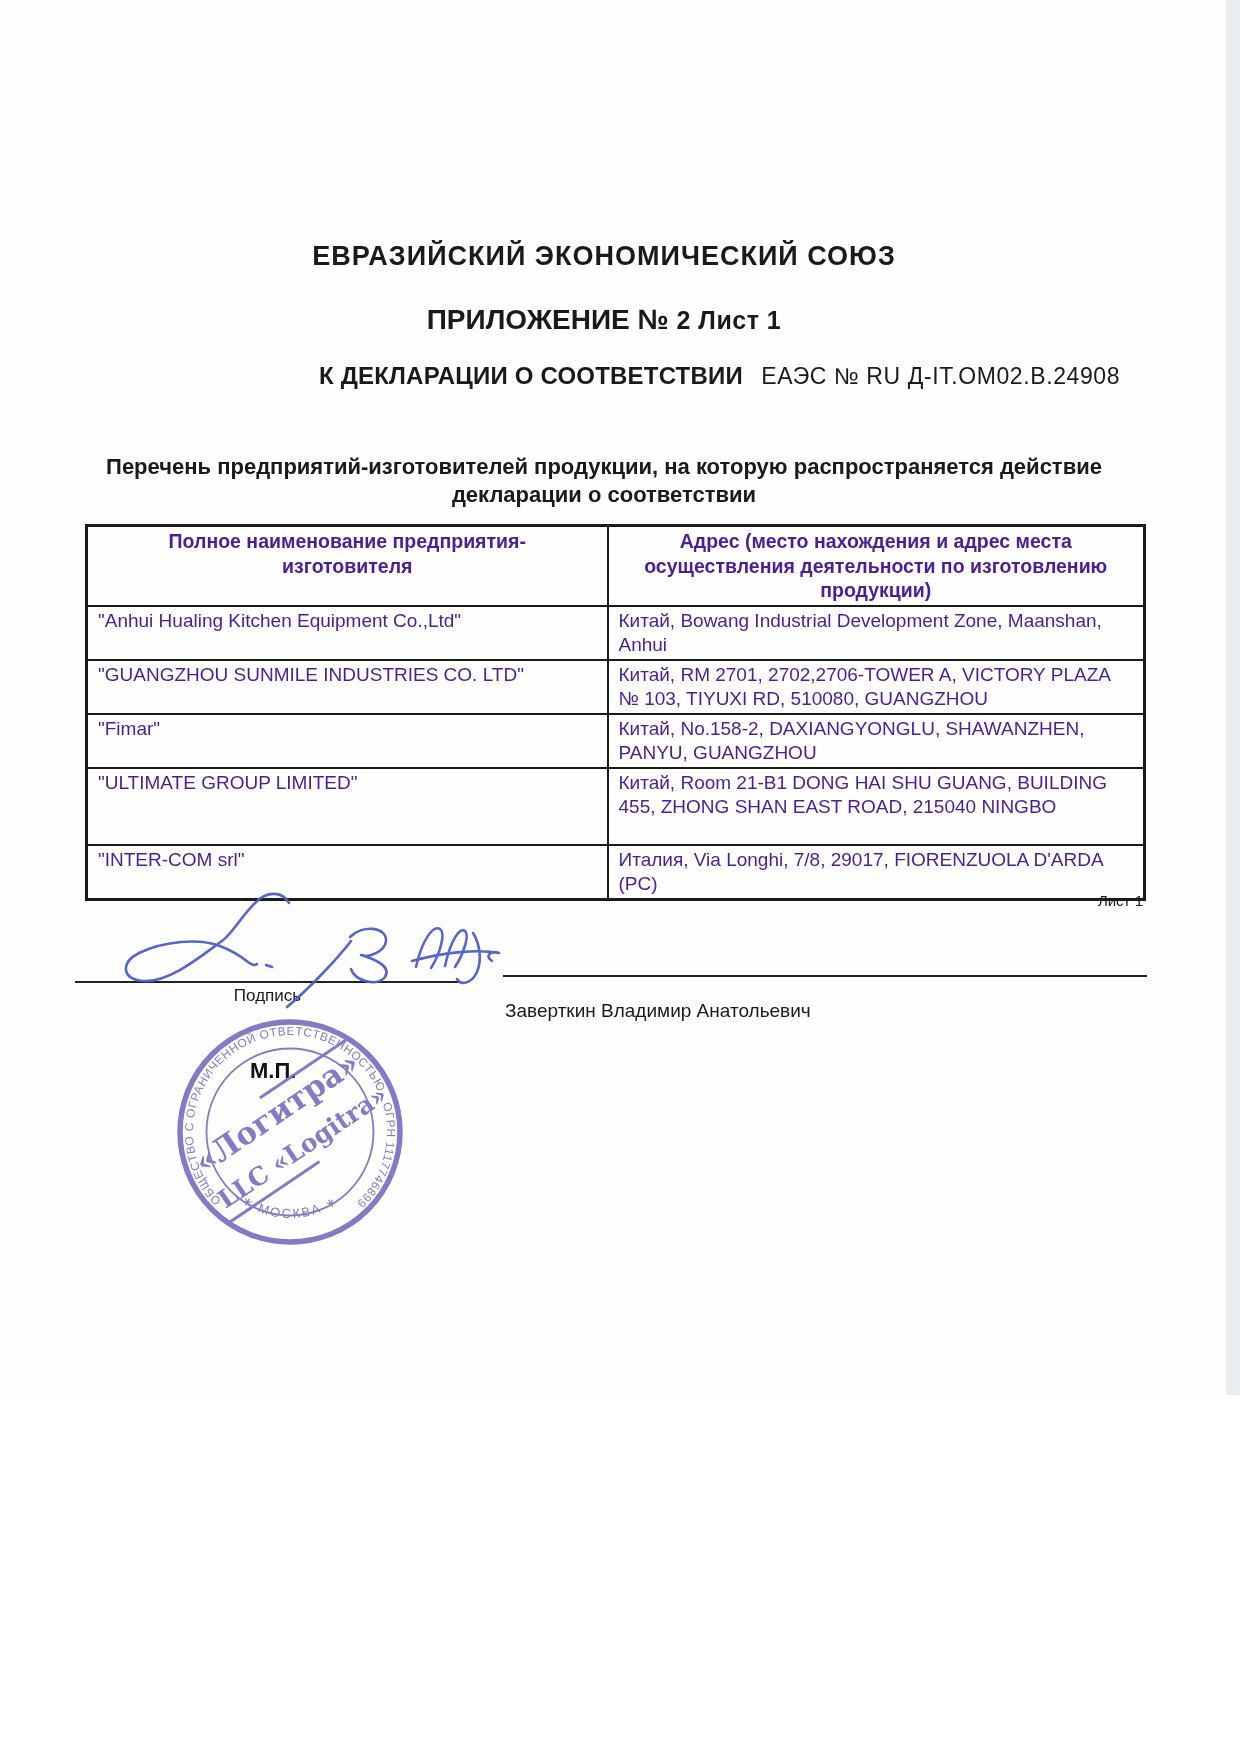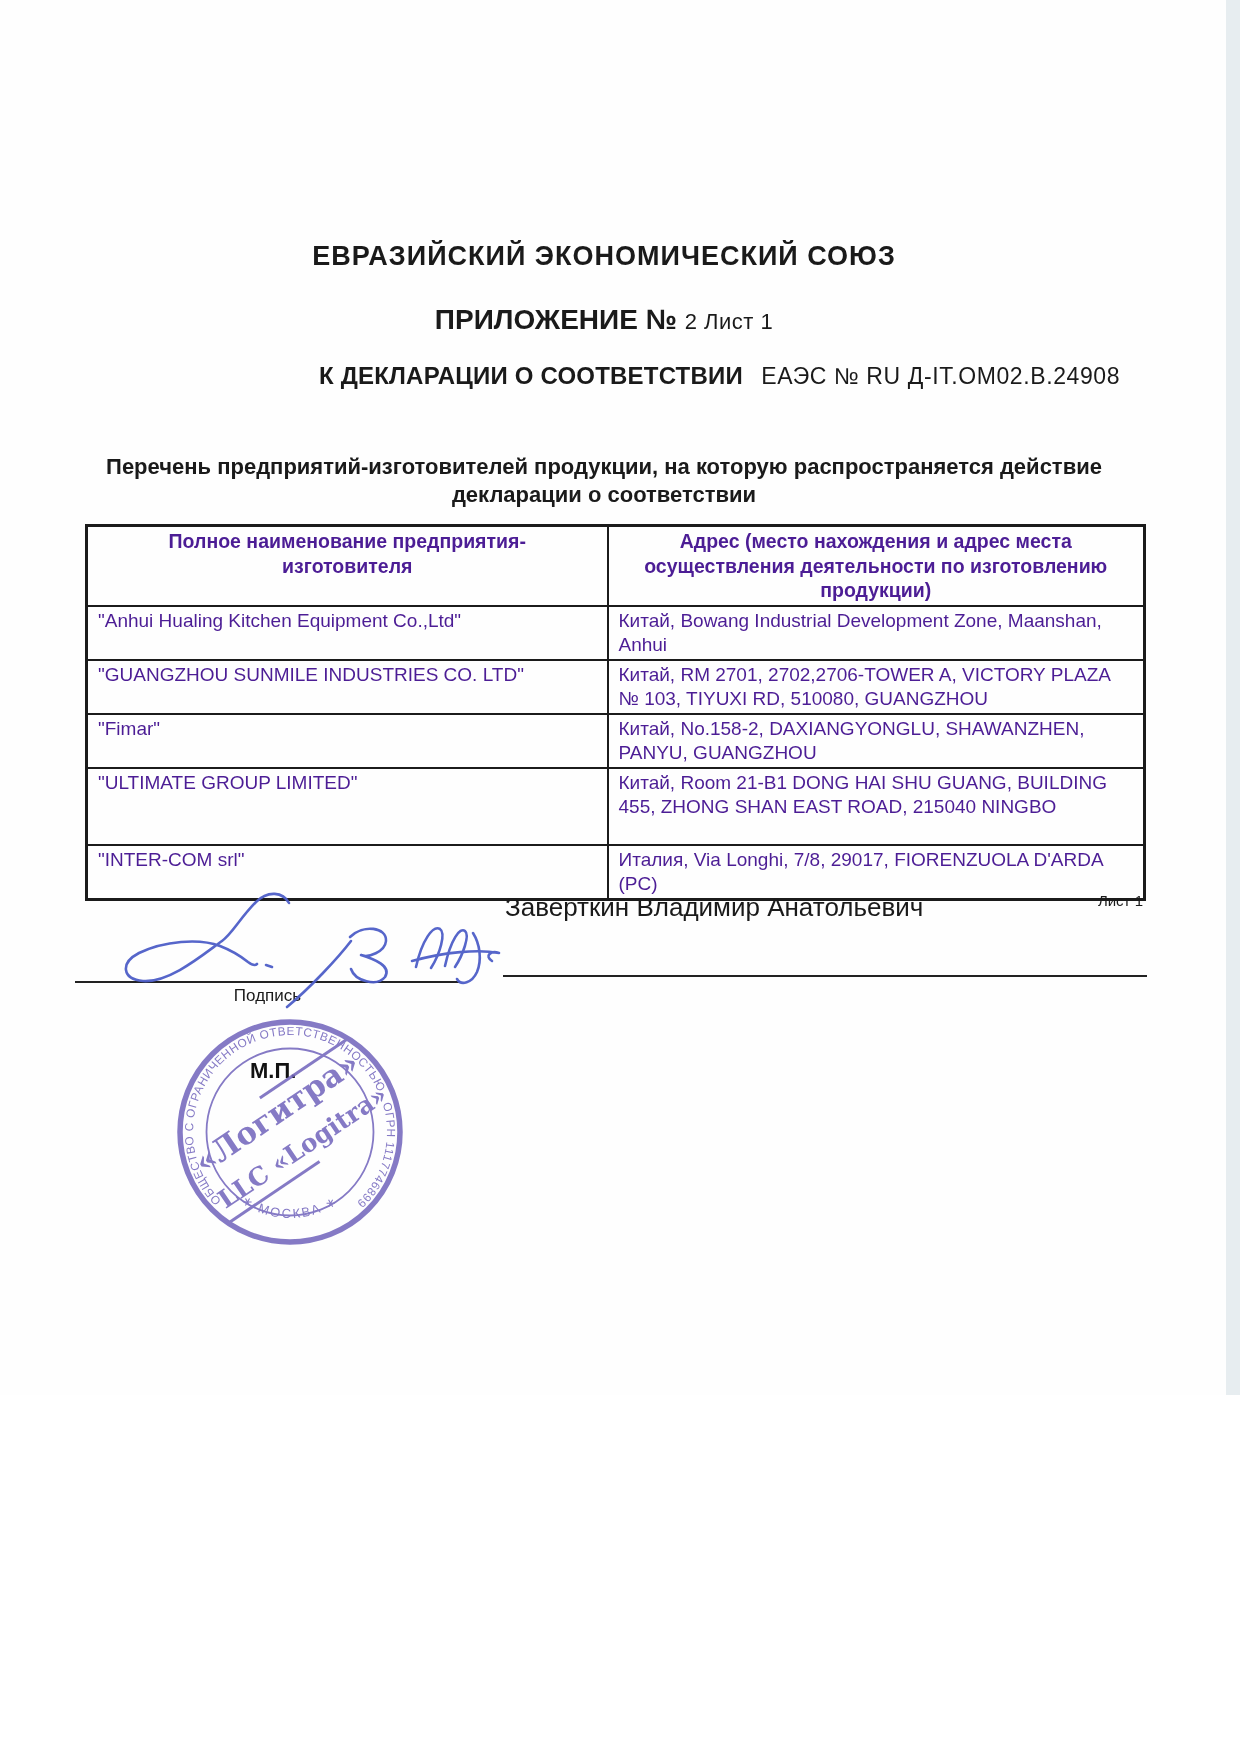--- a/index.html
+++ b/index.html
@@ -6,21 +6,21 @@
   .page{
     position:relative; width:1240px; height:1395px;
     background:#fefefe; overflow:hidden;
     font-family:"Liberation Sans", sans-serif; color:#1a1a1a;
   }
   .abs{position:absolute;}
   .center-line{left:0; width:1208px; text-align:center;}
 
   .doc-title{top:241px; font-size:27px; font-weight:bold; letter-spacing:1px;}
   .annex-line{top:304px; font-size:28px; font-weight:bold;}
-  .annex-line .val{font-size:22px; font-weight:normal; letter-spacing:0.5px;margin-top:30px;}
+  .annex-line .val{font-size:25px; font-weight:bold; letter-spacing:0.5px;margin-top:30px;}
   .decl-line{left:319px; top:362px; white-space:nowrap;}
   .decl-line .lbl{font-size:24px; font-weight:bold; letter-spacing:0.2px;}
   .decl-line .num{font-size:23px; font-weight:normal; margin-left:14px; letter-spacing:0.6px;text-align:right;}
   .subtitle{top:453px; font-size:22px; font-weight:bold; line-height:28px;}
   .subtitle .inner{display:inline-block; max-width:1100px;}
 
   table.mfg{
     position:absolute; left:85px; top:524px; width:1058px;
     border-collapse:collapse; table-layout:fixed;
     font-size:19px; line-height:24px; color:#4c1d95;
@@ -40,21 +40,21 @@
   table.mfg td{padding:2px 10px;}
   table.mfg td.addr{padding:2px 28px 2px 10px;}
   tr.r1 td{height:44px;} tr.r2 td{height:48px;} tr.r3 td{height:46px;}
   tr.r4 td{height:71px;} tr.r5 td{height:44px;}
 
   .sheet-label{left:1040px; top:892px; width:103px; text-align:right; font-size:15px;}
 
   .sig-line{left:75px; top:981px; width:385px; border-top:2px solid #222;}
   .sig-caption{left:75px; top:986px; width:385px; text-align:center; font-size:17px;}
 
-  .holder-name{left:505px; top:892px; font-size:26px; white-space:nowrap;}
+  .holder-name{left:505px; top:1000px; font-size:19px; white-space:nowrap;}
   .name-underline{left:503px; top:975px; width:644px; border-top:2px solid #222;}
   .holder-note{left:503px; top:982px; width:646px; text-align:center; font-size:13.5px; line-height:17px; color:#222;}
 
   .mp-label{left:250px; top:1058px; font-size:22px; font-weight:bold; color:#111;}
 
   .sig-svg{left:75px; top:800px; pointer-events:none;}
   .stamp-svg{left:140px; top:982px; opacity:0.88; pointer-events:none;}
 
   .page-edge{left:1226px; top:0; width:14px; height:1753px; background:#e7edf0;}
 </style>

